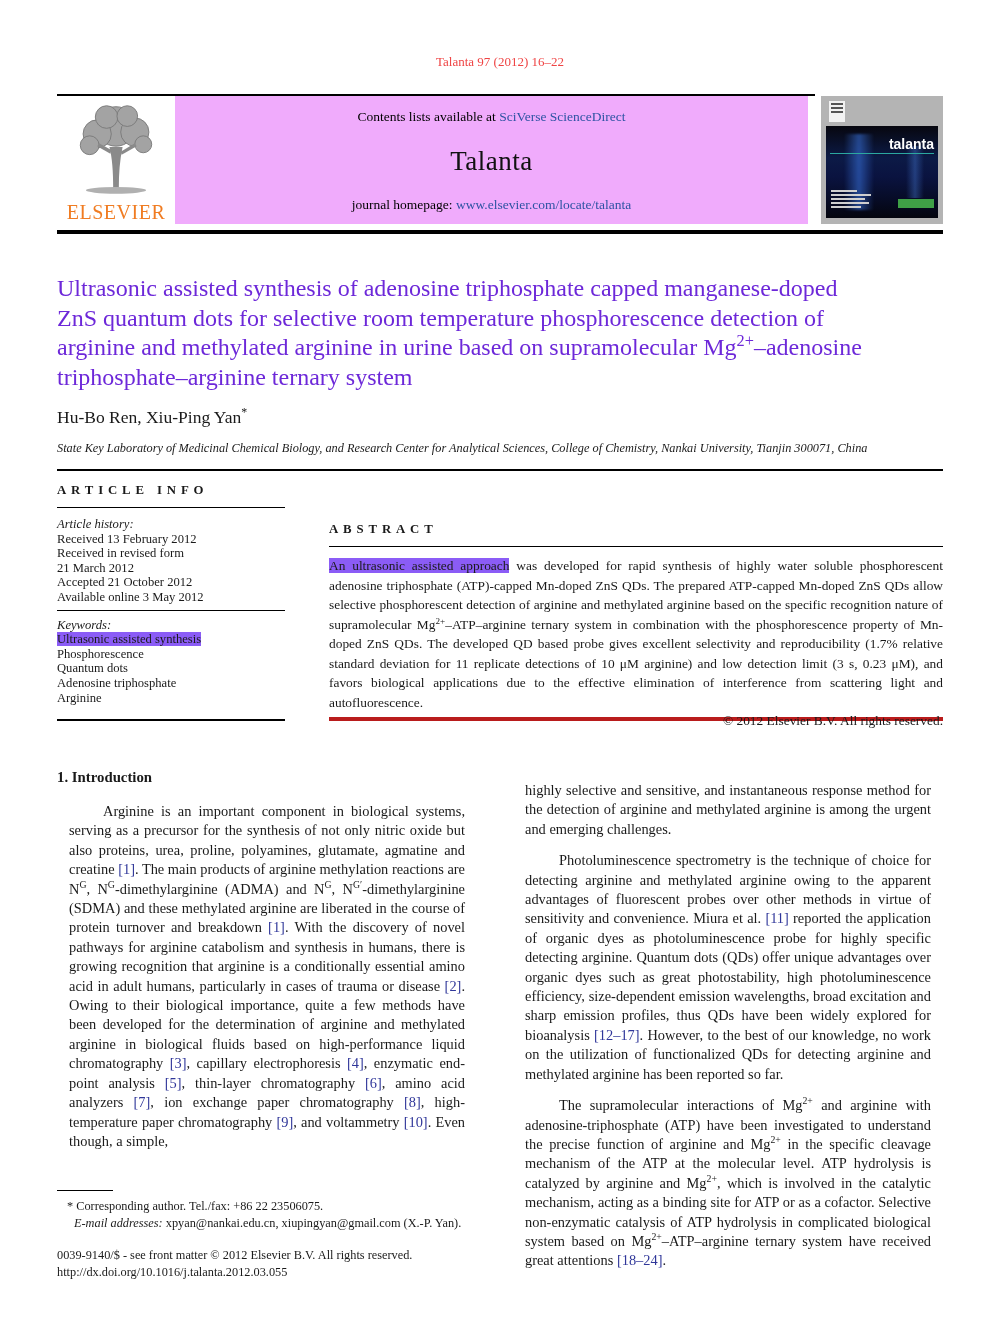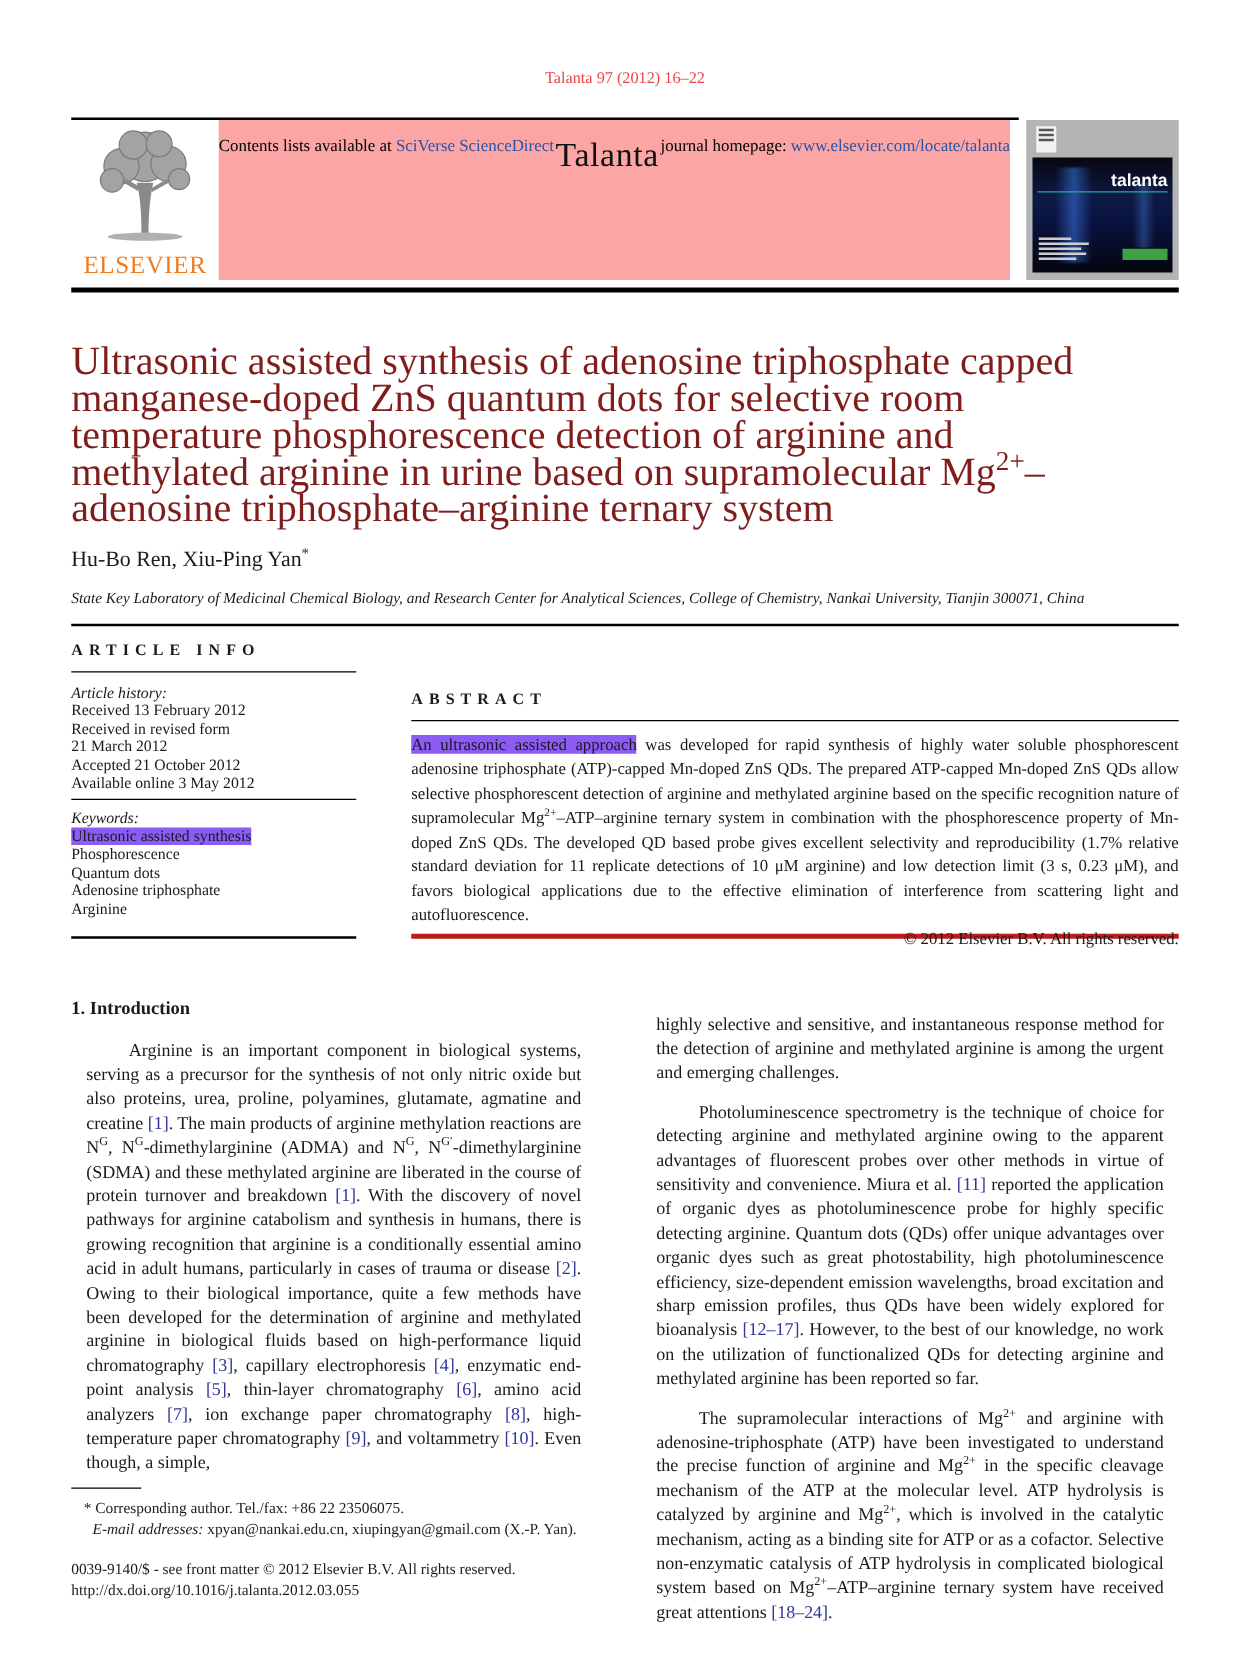--- a/index.html
+++ b/index.html
@@ -12,21 +12,21 @@
   .content { padding:0 57px; }
 
   
   .top-citation { padding-top:54px; text-align:center; font-size:13px; color:#ef4444; }
 
   
   .header-rule-top { width:758px; border-top:2px solid #000; margin-top:24px; }
   .header-row { display:flex; align-items:stretch; height:128px; }
   .logo-cell { width:118px; background:#fff; display:flex; flex-direction:column; align-items:center; justify-content:flex-end; padding-bottom:2px; }
   .elsevier-wordmark { font-size:20px; letter-spacing:0.5px; color:#f07c22; line-height:1; margin-top:2px; }
-  .journal-box { flex:1; background:#fca5a5; text-align:center; display:flex; flex-direction:row; justify-content:space-between; padding:13px 0 11px; }
+  .journal-box { flex:1; background:#f0abfc; text-align:center; display:flex; flex-direction:column; justify-content:space-between; padding:13px 16px 11px; }
   .contents-line, .homepage-line { font-size:13.5px; color:#000; }
   .link-blue { color:#2d53a3; text-decoration:none; cursor:pointer; }
   .journal-name { font-size:27px; color:#111; letter-spacing:0.5px; }
   .cover-cell { width:122px; margin-left:13px; background:#b4b4b4; position:relative; }
   .cover-chip { position:absolute; left:8px; top:5px; width:16px; height:21px; background:#f2f2f2; }
   .cover-chip i { display:block; height:2px; background:#555; margin:2px 2px 0; }
   .cover-main { position:absolute; left:5px; right:5px; top:30px; bottom:6px;
     background:linear-gradient(180deg,#07070f 0%,#0c1a46 35%,#0a1340 55%,#070c28 78%,#04050e 100%); }
   .cover-glow { position:absolute; left:18px; top:8px; width:30px; bottom:8px;
     background:linear-gradient(90deg,rgba(40,90,200,0) 0%,rgba(60,120,230,0.55) 50%,rgba(40,90,200,0) 100%); filter:blur(1px); }
@@ -34,21 +34,21 @@
     background:linear-gradient(90deg,rgba(40,90,200,0) 0%,rgba(80,140,240,0.35) 50%,rgba(40,90,200,0) 100%); }
   .cover-title { position:absolute; right:4px; top:10px; left:4px; text-align:right;
     color:#fff; font-family:"Liberation Sans","DejaVu Sans",sans-serif; font-weight:bold; font-size:14px;
     border-bottom:1px solid #2ba8a0; padding-bottom:1px; }
   .cover-lines { position:absolute; left:5px; bottom:10px; }
   .cover-lines i { display:block; height:2px; background:#cfcfcf; margin-top:2px; }
   .cover-badge { position:absolute; right:4px; bottom:10px; width:36px; height:9px; background:#3fa046; }
   .header-rule-thick { height:4px; background:#000; margin-top:6px; }
 
   
-  .article-title { margin-top:40px; max-width:822px; font-size:32px; line-height:29.5px; color:#7f1d1d; }
+  .article-title { margin-top:40px; max-width:822px; font-size:24px; line-height:29.5px; color:#6d28d9; }
   .authors { margin-top:15px; font-size:17.5px; }
   .affiliation { margin-top:13px; font-size:12.3px; font-style:italic; }
 
   
   .info-section { margin-top:13px; border-top:2px solid #000; display:flex; gap:44px; height:252px; padding-top:12px; }
   .info-col { width:228px; border-bottom:2px solid #000; }
   .abs-col { flex:1; border-bottom:4px solid #b91c1c;margin-top:39px; }
   .col-heading { font-size:12.8px; font-weight:bold; letter-spacing:0.38em; padding-bottom:9px; border-bottom:1px solid #000; margin-bottom:9px; }
   .info-col .small { font-size:12.6px; line-height:14.6px; }
   .ital { font-style:italic; }

